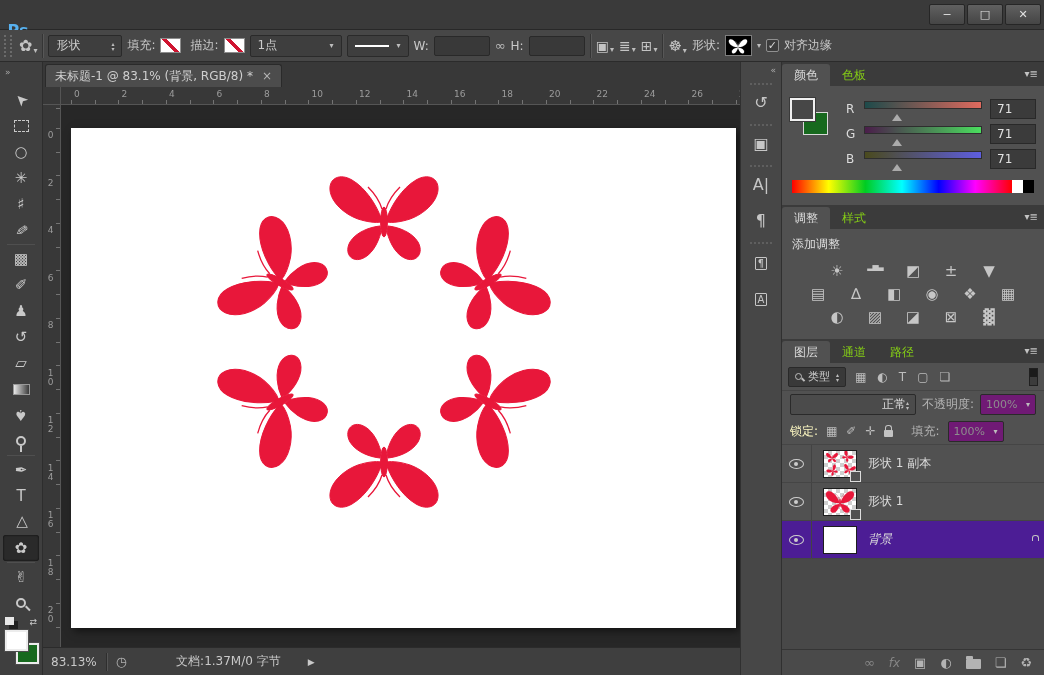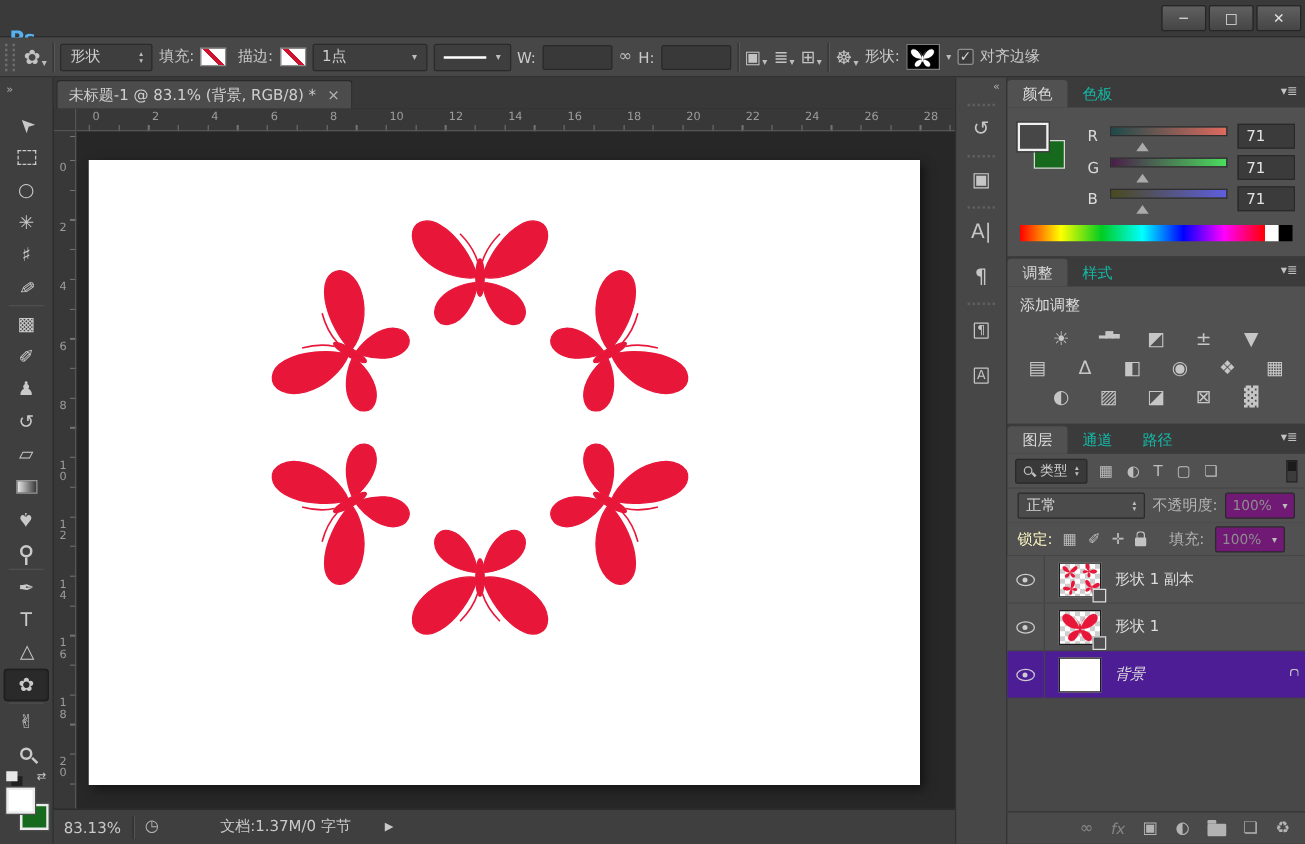--- a/index.html
+++ b/index.html
@@ -72,21 +72,21 @@
   
   .dockstrip { flex:0 0 40px; background:#474747; border-left:1px solid #303030; display:flex; flex-direction:column; align-items:center; }
   .dock-hdr { width:100%; height:18px; text-align:right; padding:3px 6px 0 0; color:#ababab; font-size:9px; letter-spacing:-1px; }
   .dock-grip { width:22px; border-top:2px dotted #5f5f5f; margin:3px auto 0; }
   .dock-icon { width:40px; padding:8px 0 9px; color:#c6c6c6; font-size:16px; text-align:center; }
   .mini-box { display:inline-block; border:1px solid #c6c6c6; font-size:10px; line-height:11px; padding:0 2px; border-radius:1px; }
 
   
   .panelscol { flex:0 0 239px; display:flex; flex-direction:column; background:#434343; border-left:1px solid #303030; }
   .panel-tabs { height:24px; flex:0 0 24px; background:#3b3b3b; display:flex; align-items:flex-end; position:relative; }
-  .ptab { height:22px; padding:0 12px; font-size:12px; color:#14b8a6; display:flex; align-items:center; border-radius:3px 3px 0 0; }
+  .ptab { height:22px; padding:0 12px; font-size:12px; color:#84cc16; display:flex; align-items:center; border-radius:3px 3px 0 0; }
   .ptab.active { background:#515151; color:#dadada; }
   .panel-menu { position:absolute; right:6px; top:6px; color:#c3c3c3; font-size:10px; }
   .panel-body { background:#515151; }
 
   
   .color-body { height:119px; position:relative; padding:10px 8px 0 64px; }
   .cp-swatches { position:absolute; left:8px; top:12px; width:46px; height:44px; }
   .cp-fg { position:absolute; left:0; top:0; width:25px; height:23px; border:2px solid #f0f0f0; outline:1px solid #3a3a3a; z-index:2; }
   .cp-bg { position:absolute; left:13px; top:14px; width:25px; height:23px; border:1px solid #d9d9d9; z-index:1; }
   .slider-row { display:flex; align-items:center; height:25px; gap:8px; }
@@ -109,21 +109,21 @@
 
   
   .layers-panel { flex:1; display:flex; flex-direction:column; min-height:0; }
   .filter-row { height:28px; flex:0 0 28px; display:flex; align-items:center; padding:0 6px; gap:9px; border-bottom:1px solid #454545; background:#515151; }
   .type-select { height:20px; background:#393939; border:1px solid #292929; border-radius:2px; display:flex; align-items:center; padding:0 6px; gap:6px; font-size:11px; color:#cfcfcf; }
   .mini-mag { width:7px; height:7px; border:1.5px solid #bdbdbd; border-radius:50%; position:relative; }
   .mini-mag::after { content:''; position:absolute; width:1.5px; height:4px; background:#bdbdbd; left:5px; top:5px; transform:rotate(-45deg); transform-origin:top left; }
   .filter-icons { display:flex; gap:11px; color:#bdbdbd; font-size:12px; }
   .filter-toggle { margin-left:auto; width:9px; height:18px; background:linear-gradient(#1b1b1b 50%,#3c3c3c 50%); border:1px solid #202020; }
   .blend-row { height:27px; flex:0 0 27px; display:flex; align-items:center; padding:0 8px; gap:6px; background:#515151; }
-  .blend-select { width:102px; height:21px; background:#4b4b4b; border:1px solid #2a2a2a; border-radius:2px; display:flex; align-items:center; justify-content:space-between; padding:0 6px; font-size:12px; color:#d8d8d8; }
+  .blend-select { width:126px; height:21px; background:#4b4b4b; border:1px solid #2a2a2a; border-radius:2px; display:flex; align-items:center; justify-content:flex-end; padding:0 6px; font-size:12px; color:#d8d8d8; }
   .dim-label { font-size:12px; color:#b4b4b4; white-space:nowrap; }
   .dim-box { width:56px; height:21px; background:#701a75; border:1px solid #2a2a2a; border-radius:2px; display:flex; align-items:center; justify-content:space-between; padding:0 5px; font-size:11px; color:#8d8d8d; }
   .lock-row { height:27px; flex:0 0 27px; display:flex; align-items:center; padding:0 8px; gap:8px; background:#515151; border-bottom:1px solid #454545; }
   .lock-icons { display:flex; gap:9px; align-items:center; color:#bdbdbd; font-size:12px; }
   .layers-list { background:#515151; }
   .layer-row { height:38px; display:flex; align-items:center; border-bottom:1px solid #454545; background:#515151; }
   .layer-row.selected { background:#4c1d95; }
   .eye-cell { width:30px; height:100%; display:flex; align-items:center; justify-content:center; border-right:1px solid #434343; }
   .eye { width:15px; height:10px; border:1px solid #cdcdcd; border-radius:50%; position:relative; }
   .eye::after { content:''; position:absolute; left:4px; top:2px; width:4px; height:4px; background:#cdcdcd; border-radius:50%; }

